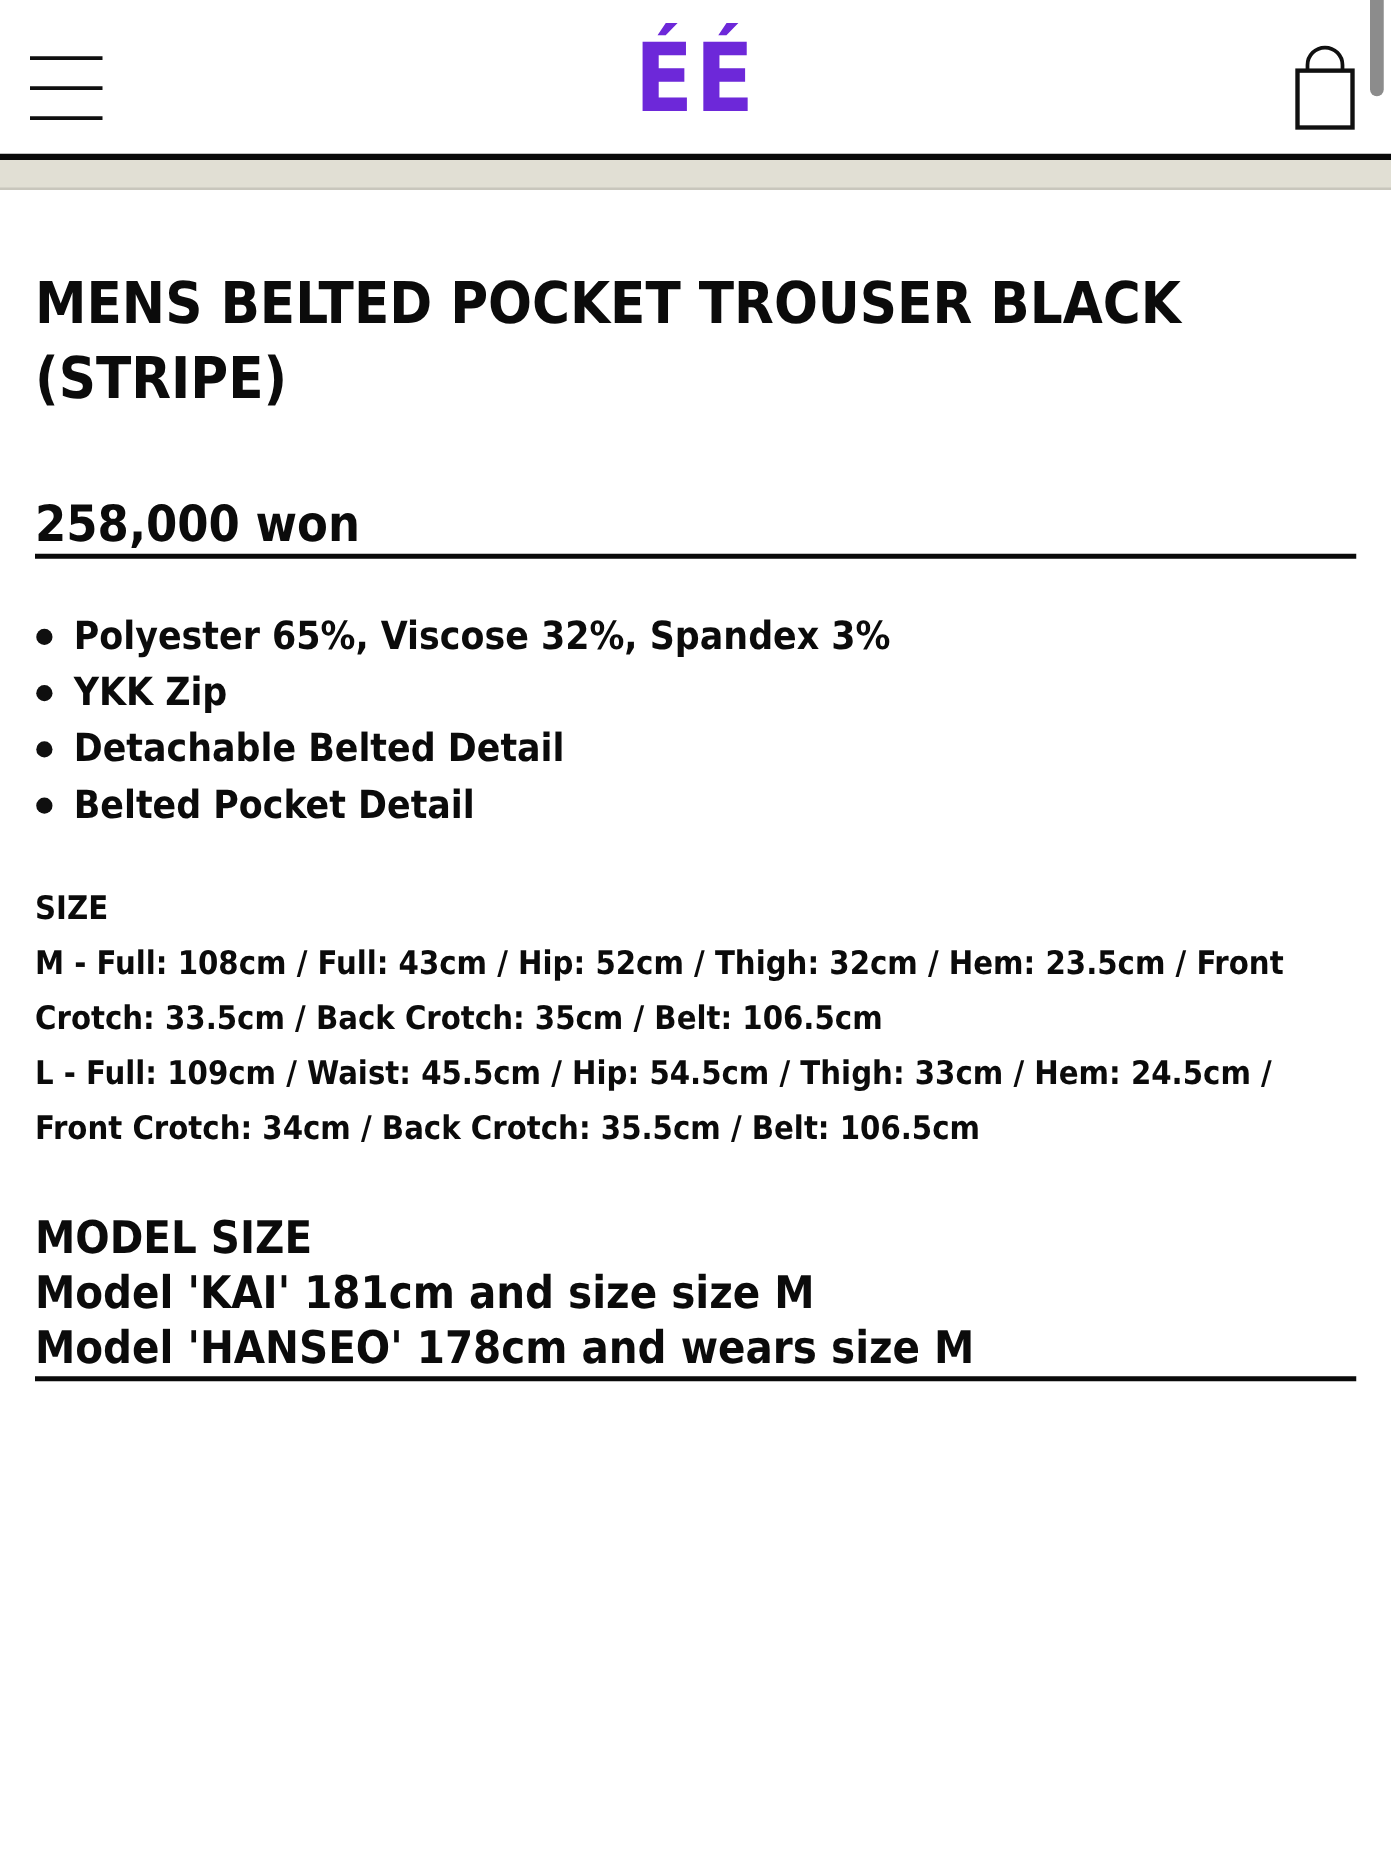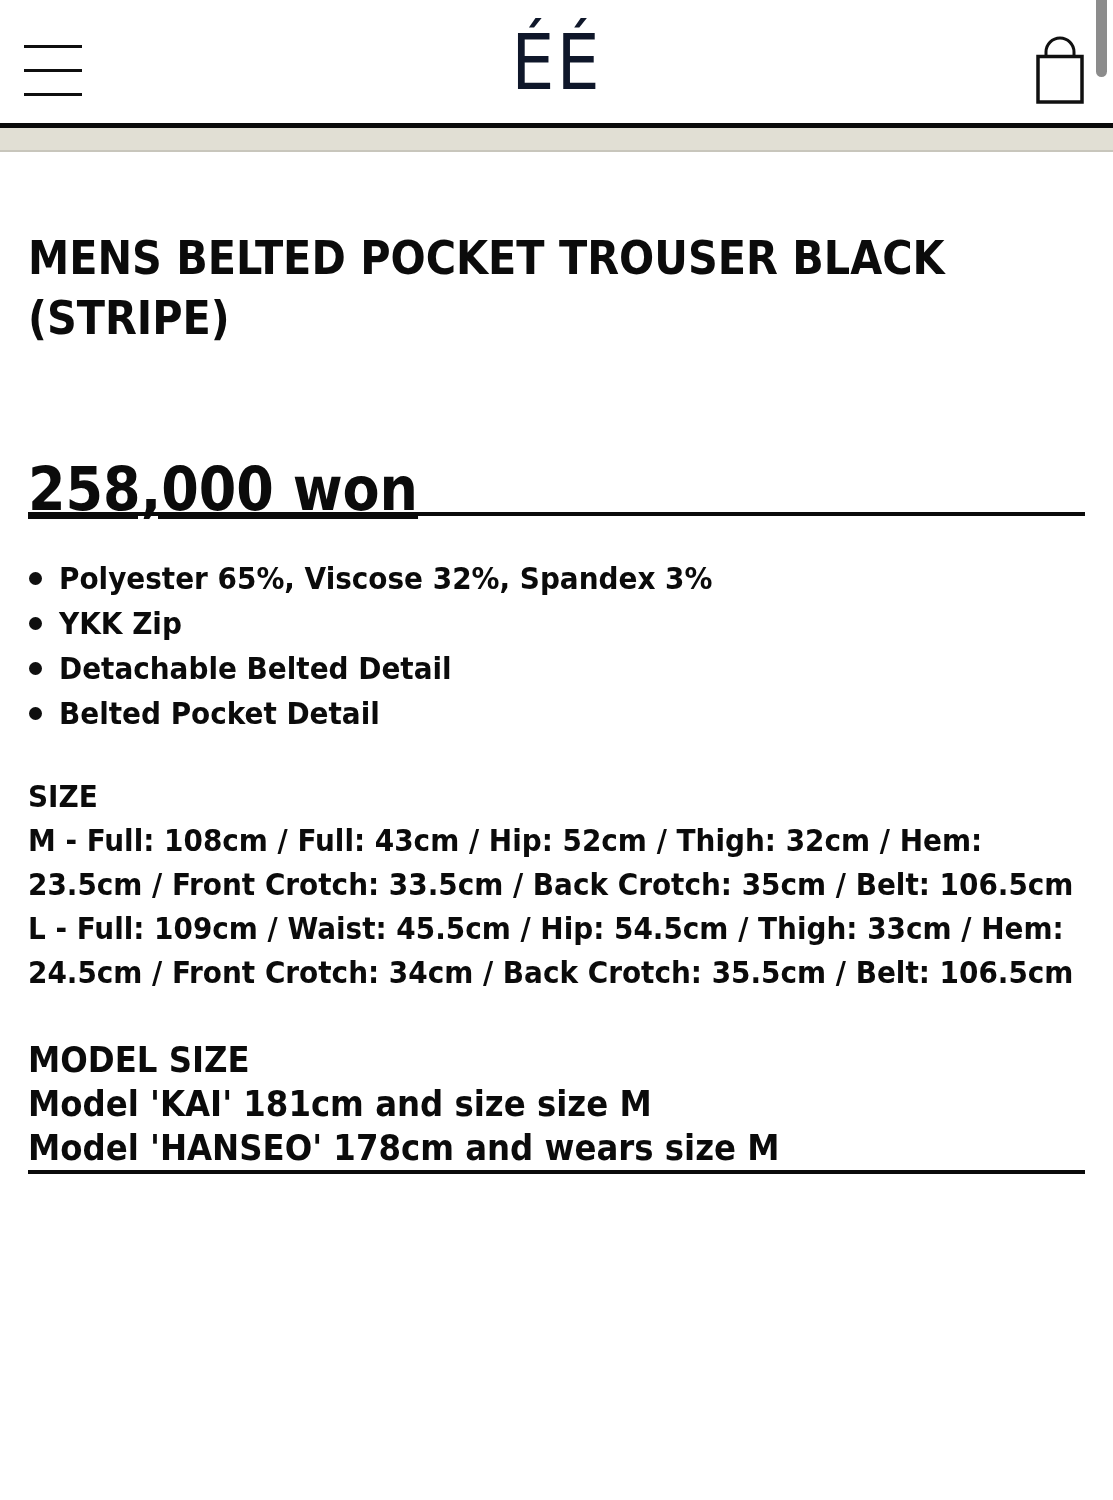--- a/index.html
+++ b/index.html
@@ -22,45 +22,45 @@
     position: absolute; left: 24px; top: 45px; width: 58px; height: 54px;
     cursor: pointer; background: transparent; border: none; padding: 0;
   }
   .hamburger .hl {
     display: block; width: 58px; height: 3px; background: #0f0f0f;
     margin-bottom: 21px;
   }
   .logo {
     position: absolute; left: 0; right: 0; top: 10px;
     text-align: center; font-size: 76px; line-height: 106px;
-    font-weight: 400; letter-spacing: 2px; color: #0f172a;
+    font-weight: 700; letter-spacing: 2px; color: #6d28d9;
   }
   .bag-btn {
     position: absolute; right: 28px; top: 36px; width: 50px; height: 68px;
     background: transparent; border: none; padding: 0; cursor: pointer;
   }
   .scroll-thumb {
     position: absolute; right: 6px; top: 0; width: 11px; height: 77px;
     background: #8c8c8c; border-radius: 0 0 6px 6px;
   }
 
   
   .banner-strip {
     height: 24px; background: #e1dfd4; border-bottom: 2px solid #c8c6bc;
   }
 
   
-  main { padding: 76px 28px 0 28px; border-radius: 32px; }
+  main { padding: 60px 28px 0 28px; border-radius: 32px; }
 
   h1.title {
     margin: 0; font-size: 46px; line-height: 60px; font-weight: 700;
     letter-spacing: 0; color: #0b0b0b; max-width: 1000px;
   }
   .price {
-    margin-top: 118px; font-size: 60px; line-height: 46px; font-weight: 700; text-decoration: underline;
+    margin-top: 65px; font-size: 40px; line-height: 46px; font-weight: 700;
   }
   hr.rule {
     border: none; border-top: 4px solid #0a0a0a; margin: 0; width: 100%;
   }
   .rule-top { margin-top: 45px; }
   .rule-bottom { margin-top: 58px; }
 
   .accordion { margin-top: 40px; }
   .acc-row {
     font-size: 43px; line-height: 62px; font-weight: 700; cursor: pointer;
@@ -70,21 +70,21 @@
   ul.bullets { list-style: none; margin: 40px 0 0 0; padding: 0; }
   ul.bullets li {
     position: relative; padding-left: 31px;
     font-size: 31px; line-height: 45px; font-weight: 700;
   }
   ul.bullets .dot {
     position: absolute; left: 1px; top: 16px; width: 13px; height: 13px;
     border-radius: 50%; background: #0f0f0f;
   }
 
-  .size-block { margin-top: 38px; font-size: 31px; line-height: 44px; font-weight: 700; }
+  .size-block { margin-top: 38px; font-size: 26px; line-height: 44px; font-weight: 700; }
   .size-block .sb-heading { font-weight: 700; }
   .model-block { margin-top: 44px; font-size: 36px; line-height: 44px; font-weight: 700; }
 </style>
 </head>
 <body>
 
 <div class="page">
 
   <header>
     <button class="hamburger" aria-label="menu">

